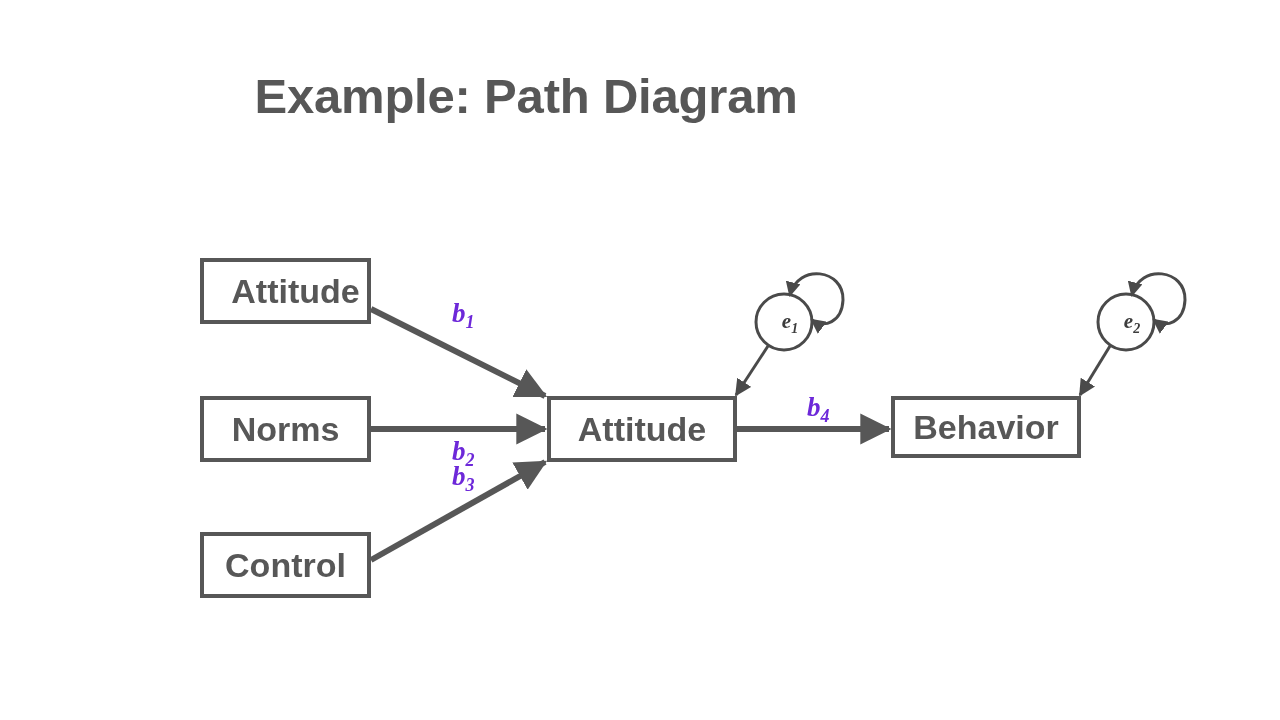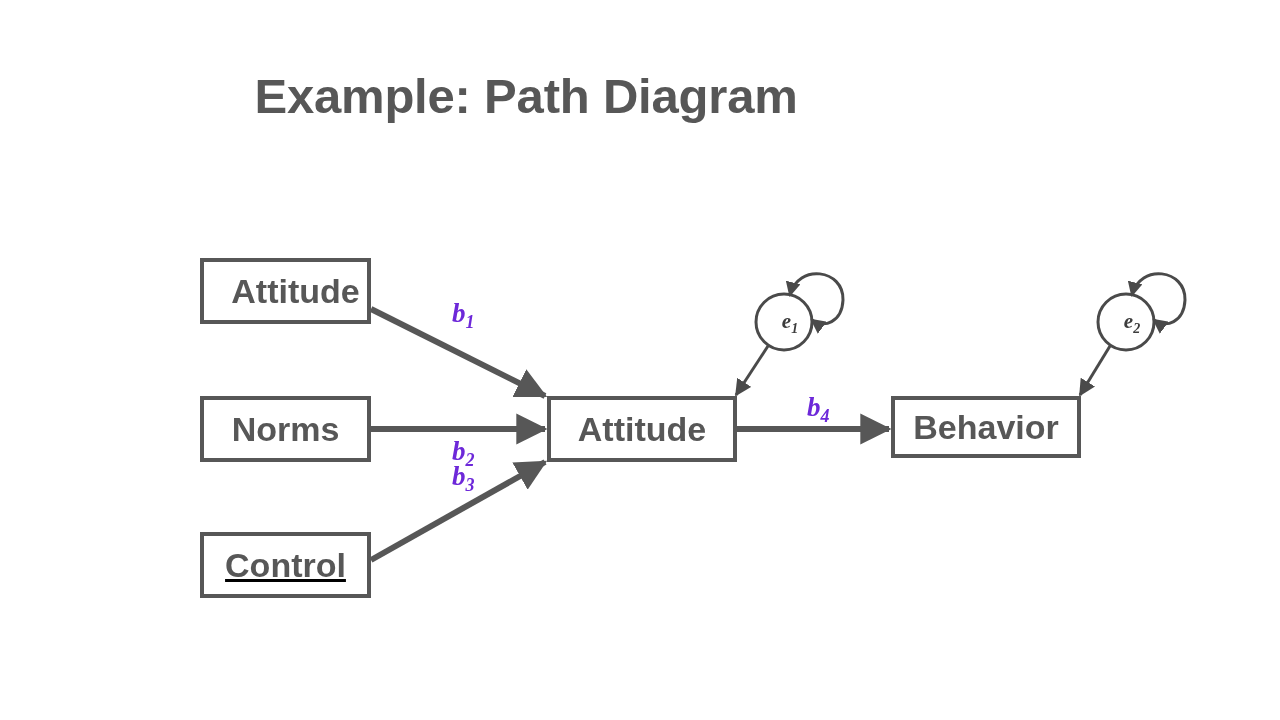--- a/index.html
+++ b/index.html
@@ -134,21 +134,21 @@
   </svg>
 
   <div class="node-box" style="left:200px; top:258px; width:171px; height:66px;padding-left:20px;">
     <span class="node-label">Attitude</span>
   </div>
 
   <div class="node-box" style="left:200px; top:396px; width:171px; height:66px;">
     <span class="node-label">Norms</span>
   </div>
 
-  <div class="node-box" style="left:200px; top:532px; width:171px; height:66px;text-decoration:underline;">
+  <div class="node-box" style="left:200px; top:532px; width:171px; height:66px;">
     <span class="node-label">Control</span>
   </div>
 
   <div class="node-box" style="left:547px; top:396px; width:190px; height:66px;">
     <span class="node-label">Attitude</span>
   </div>
 
   <div class="node-box" style="left:891px; top:396px; width:190px; height:62px;">
     <span class="node-label">Behavior</span>
   </div>

